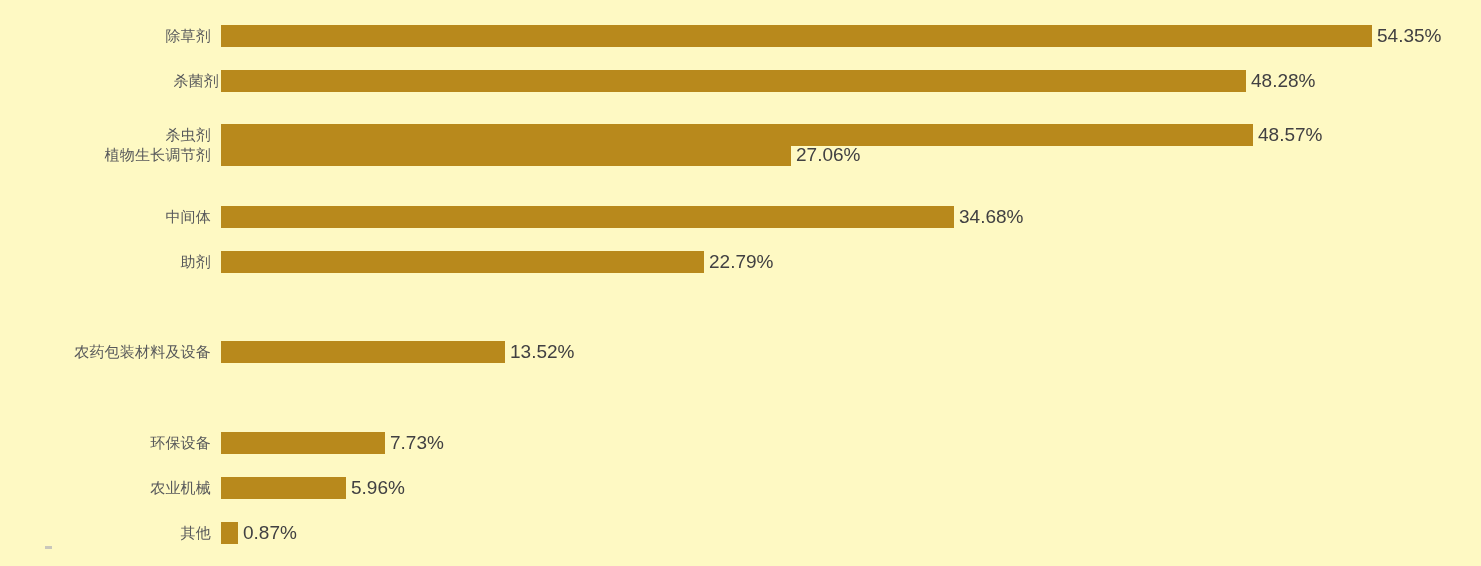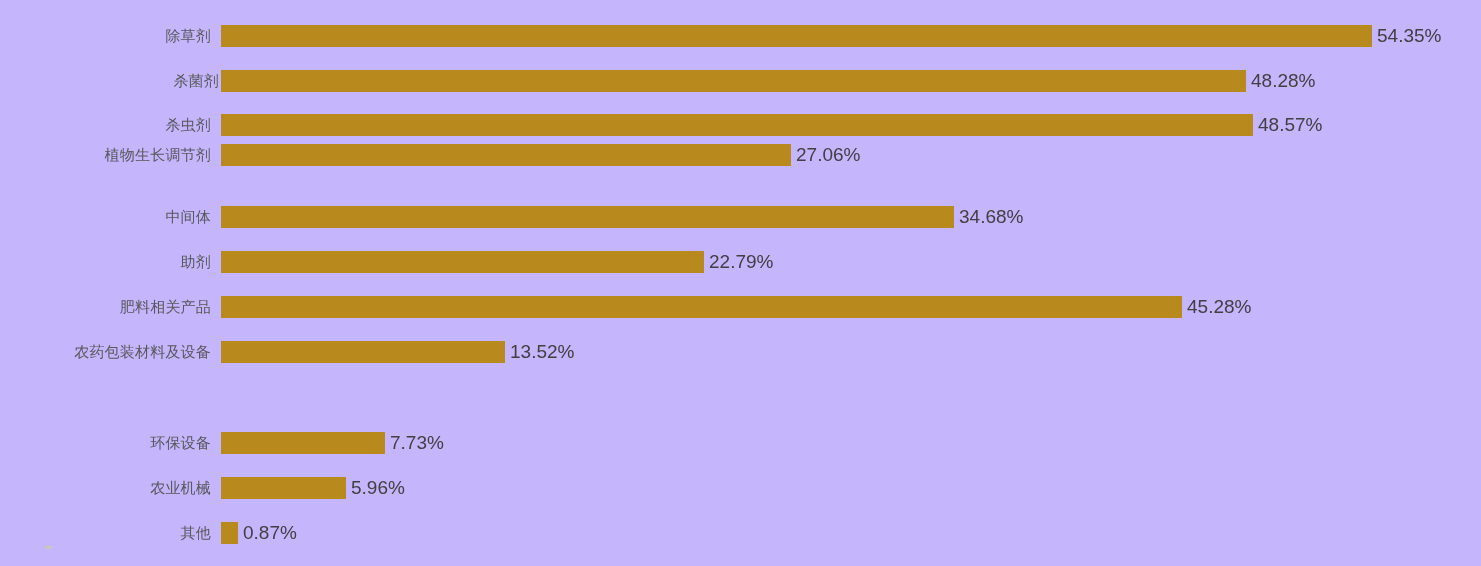--- a/index.html
+++ b/index.html
@@ -7,21 +7,21 @@
     padding: 0;
     background: #ffffff;
   }
   body {
     font-family: "Liberation Sans", "DejaVu Sans", sans-serif;
   }
   #chart-root {
     position: relative;
     width: 1481px;
     height: 566px;
-    background: #c4b5fd;
+    background: #fef9c3;
     overflow: hidden;
   }
   .plot-area {
     position: absolute;
     left: 0;
     top: 0;
     width: 1481px;
     height: 566px;
   }
   .bar-row {
@@ -76,44 +76,39 @@
       <div class="bar-row" style="top: 25px;">
         <div class="cat-label">除草剂</div>
         <div class="bar" style="width: 1151px; background: rgb(184, 137, 28);"></div>
         <div class="val-label" style="left: 1377px;">54.35%</div>
       </div>
       <div class="bar-row" style="top: 70.2px; padding-left: 8px;">
         <div class="cat-label">杀菌剂</div>
         <div class="bar" style="width: 1025px; background: rgb(184, 137, 28);"></div>
         <div class="val-label" style="left: 1251px;">48.28%</div>
       </div>
-      <div class="bar-row" style="top: 114px;">
+      <div class="bar-row" style="top: 124px;">
         <div class="cat-label">杀虫剂</div>
         <div class="bar" style="width: 1032px; background: rgb(184, 137, 28);"></div>
         <div class="val-label" style="left: 1258px;">48.57%</div>
       </div>
       <div class="bar-row" style="top: 144px;">
         <div class="cat-label">植物生长调节剂</div>
         <div class="bar" style="width: 570px; background: rgb(184, 137, 28);"></div>
         <div class="val-label" style="left: 796px;">27.06%</div>
       </div>
       <div class="bar-row" style="top: 205.8px;">
         <div class="cat-label">中间体</div>
         <div class="bar" style="width: 733px; background: rgb(184, 137, 28);"></div>
         <div class="val-label" style="left: 959px;">34.68%</div>
       </div>
       <div class="bar-row" style="top: 251px;">
         <div class="cat-label">助剂</div>
         <div class="bar" style="width: 483px; background: rgb(184, 137, 28);"></div>
         <div class="val-label" style="left: 709px;">22.79%</div>
-      </div>
-      <div class="bar-row" style="top: 296.2px;">
-        <div class="cat-label">肥料相关产品</div>
-        <div class="bar" style="width: 961px; background: rgb(184, 137, 28);"></div>
-        <div class="val-label" style="left: 1187px;">45.28%</div>
       </div>
       <div class="bar-row" style="top: 341.4px;">
         <div class="cat-label">农药包装材料及设备</div>
         <div class="bar" style="width: 284px; background: rgb(184, 137, 28);"></div>
         <div class="val-label" style="left: 510px;">13.52%</div>
       </div>
       <div class="bar-row" style="top: 431.8px;">
         <div class="cat-label">环保设备</div>
         <div class="bar" style="width: 164px; background: rgb(184, 137, 28);"></div>
         <div class="val-label" style="left: 390px;">7.73%</div>

